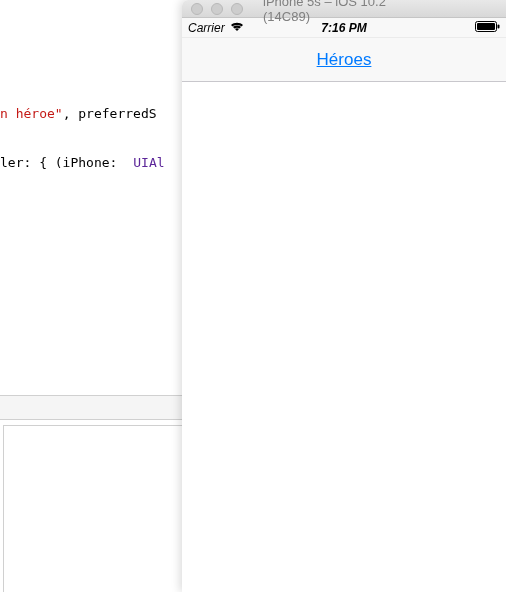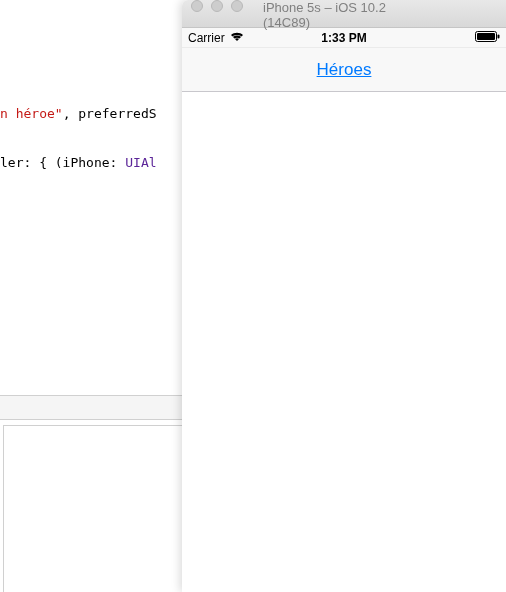--- a/index.html
+++ b/index.html
@@ -35,21 +35,21 @@
     }
     .code-line-1 {
       top: 104px;
       left: 0;
     }
     .code-line-2 {
       top: 153px;
       left: 0;
     }
     .str-lit { color: #c41a16; }
-    .type { color: #5c2699; }
+    .type { color: #5c2699; margin-left: 8px; }
     
     
     .console-divider {
       position: absolute;
       top: 395px;
       left: 0;
       width: 182px;
       height: 25px;
       background: #f5f5f5;
       border-top: 1px solid #d0d0d0;
@@ -74,23 +74,24 @@
       width: 324px;
       height: 592px;
       background: #ffffff;
       box-shadow: -2px 0 10px rgba(0,0,0,0.15);
       border-radius: 6px 0 0 0;
       overflow: hidden;
     }
     
     
     .titlebar {
-      height: 28px;
+      height: 18px;
       background: linear-gradient(to bottom, #e8e8e8, #d8d8d8);
       display: flex;
+      align-items: center;
       position: relative;
       border-bottom: 1px solid #c5c5c5;
     }
     .traffic-lights {
       display: flex;
       gap: 8px;
       padding-left: 9px;
     }
     .traffic-light {
       width: 12px;
@@ -113,20 +114,21 @@
       height: 20px;
       background: #f8f8f8;
       display: flex;
       align-items: center;
       justify-content: space-between;
       padding: 0 6px;
       font-size: 12px;
       font-weight: 500;
       color: #000;
       border-bottom: 0.5px solid rgba(0,0,0,0.05);
+      font-style: italic;
     }
     .status-left {
       display: flex;
       align-items: center;
       gap: 5px;
     }
     .status-center {
       position: absolute;
       left: 50%;
       transform: translateX(-50%);
@@ -190,21 +192,21 @@
 
   <div class="ios-statusbar">
     <div class="status-left">
       <span>Carrier</span>
       <span class="wifi-icon">
         <svg width="14" height="10" viewBox="0 0 14 10">
           <path d="M7 9 L5 7 C6 6 8 6 9 7 Z M3 5 C5 3 9 3 11 5 L9.5 6.5 C8 5.5 6 5.5 4.5 6.5 Z M1 3 C4 0 10 0 13 3 L11.5 4.5 C9 2.5 5 2.5 2.5 4.5 Z" fill="#000"></path>
         </svg>
       </span>
     </div>
-    <div class="status-center">1:33 PM</div>
+    <div class="status-center">7:16 PM</div>
     <div class="status-right">
       <span class="battery-icon">
         <svg width="25" height="11" viewBox="0 0 25 11">
           <rect x="0.5" y="0.5" width="21" height="10" rx="2" fill="none" stroke="#000" stroke-width="1"></rect>
           <rect x="2" y="2" width="18" height="7" rx="1" fill="#000"></rect>
           <rect x="22.5" y="3.5" width="2" height="4" rx="1" fill="#000"></rect>
         </svg>
       </span>
     </div>
   </div>

